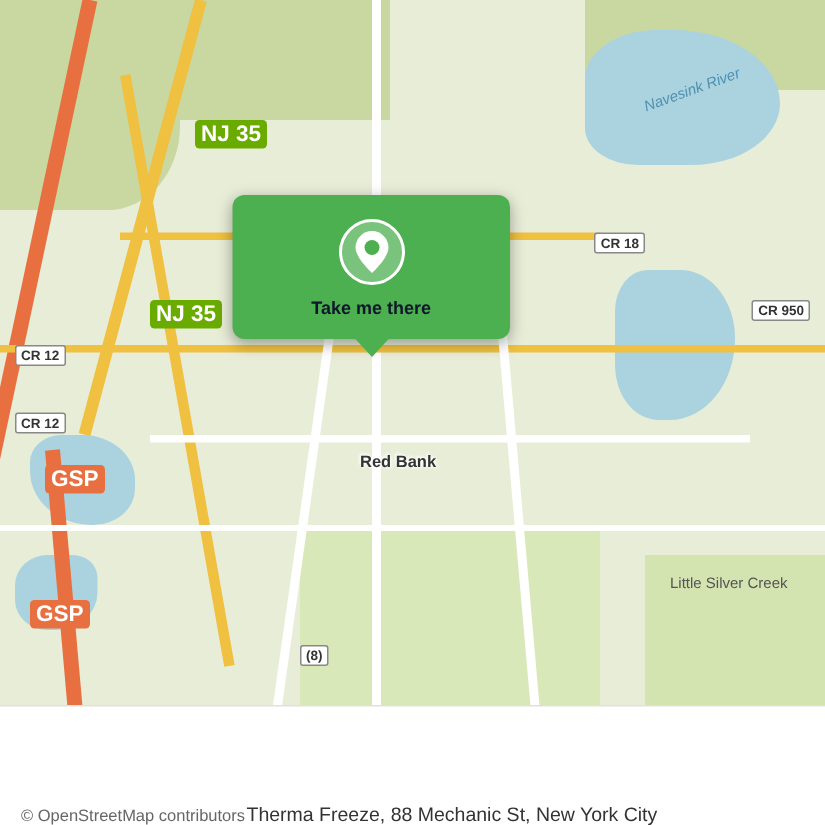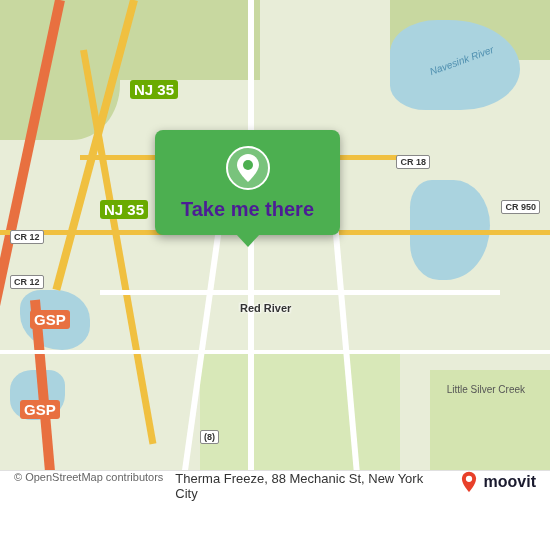--- a/index.html
+++ b/index.html
@@ -264,39 +264,39 @@
       border-top: 13px solid #4caf50;
     }
 
     .popup-icon {
       width: 44px;
       height: 44px;
       margin-bottom: 8px;
     }
 
     .popup-text {
-      color: #4c1d95;
-      font-size: 20px;
+      color: #0f172a;
+      font-size: 12px;
       font-weight: 600;
       text-align: left;
     }
 
     
     .bottom-bar {
       position: absolute;
       bottom: 0;
       left: 0;
       right: 0;
       height: 80px;
       background-color: #ffffff;
       display: flex;
-      align-items: flex-start;
+      align-items: flex-end;
       padding: 0 14px;
       border-top: 1px solid #e0e0e0;
-      gap: 12px;
+      gap: 1px;
     }
 
     .bottom-copyright {
       font-size: 11px;
       color: #666;
       flex-shrink: 0;
     }
 
     .bottom-address {
       font-size: 13px;
@@ -390,38 +390,30 @@
   <span class="road-label-cr" style="top: 155px; right: 120px;">CR 18</span>
   <span class="road-label-cr" style="top: 200px; right: 10px;">CR 950</span>
   <span class="road-label-shield" style="top: 310px; left: 30px; background-color: #e87040;">GSP</span>
   <span class="road-label-shield" style="top: 400px; left: 20px; background-color: #e87040;">GSP</span>
   <span class="road-label-cr" style="top: 430px; left: 200px;">(8)</span>
 
   <span class="navesink-label">Navesink River</span>
 
   <span class="little-silver-label">Little Silver Creek</span>
 
-  <div class="place-label">Red River</div>
+  <div class="place-label">Red Bank</div>
 
   <div class="popup">
 
     <svg class="popup-icon" viewBox="0 0 44 44" xmlns="http://www.w3.org/2000/svg">
       <circle cx="22" cy="22" r="21" fill="rgba(255,255,255,0.25)" stroke="white" stroke-width="2"></circle>
       <path d="M22 8 C16 8 11 13 11 19 C11 26 22 36 22 36 C22 36 33 26 33 19 C33 13 28 8 22 8 Z" fill="white"></path>
       <circle cx="22" cy="19" r="5" fill="#4caf50"></circle>
     </svg>
     <span class="popup-text">Take me there</span>
   </div>
 
   <div class="bottom-bar">
     <span class="bottom-copyright">© OpenStreetMap contributors</span>
     <span class="bottom-address">Therma Freeze, 88 Mechanic St, New York City</span>
-    <div class="moovit-logo">
-
-      <svg class="moovit-pin" viewBox="0 0 22 28" xmlns="http://www.w3.org/2000/svg">
-        <path d="M11 1 C6 1 2 5 2 10 C2 17 11 27 11 27 C11 27 20 17 20 10 C20 5 16 1 11 1 Z" fill="#e8402a"></path>
-        <circle cx="11" cy="10" r="4" fill="white"></circle>
-      </svg>
-      <span class="moovit-text">moovit</span>
-    </div>
   </div>
 
 </div>
 
 </body></html>

